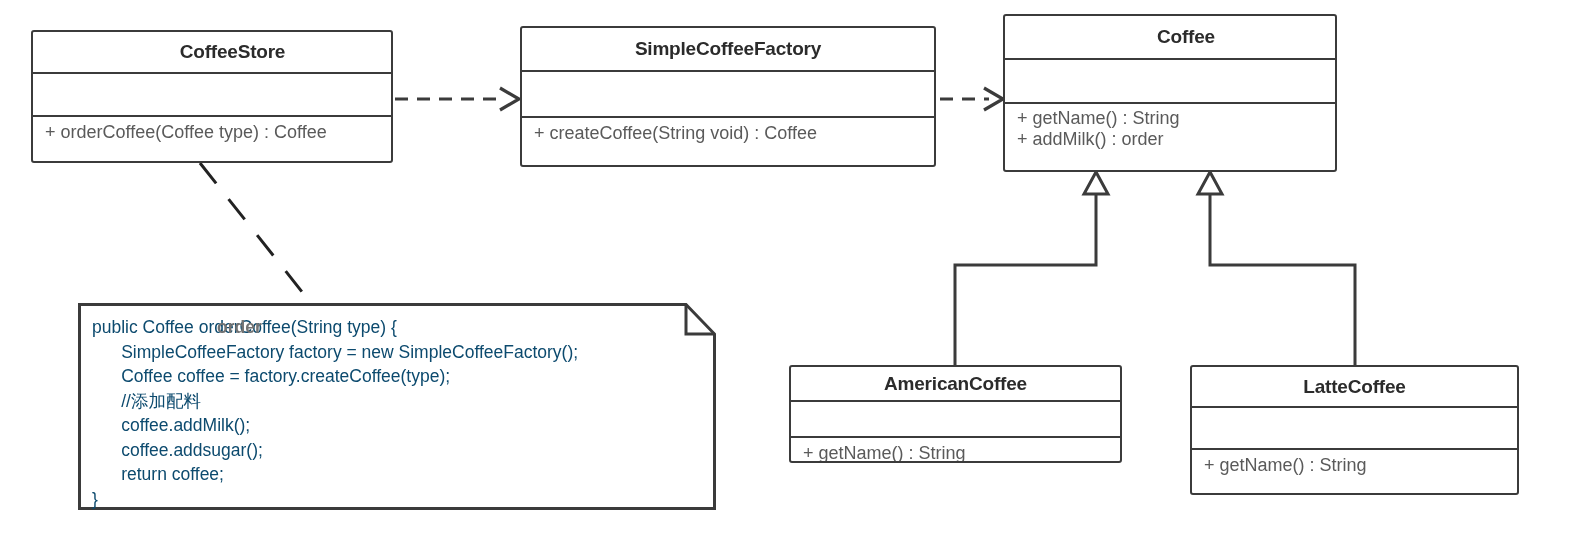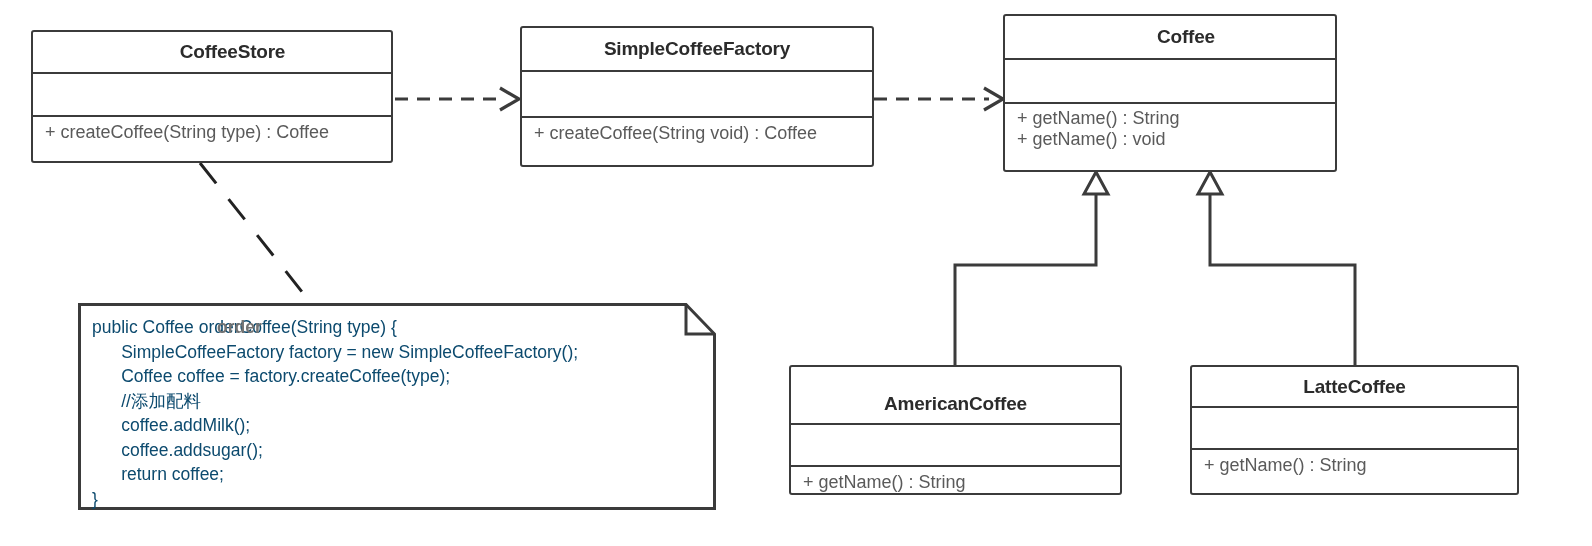--- a/index.html
+++ b/index.html
@@ -124,42 +124,42 @@
     <g>
       <path d="M 1355 365 L 1355 265 L 1210 265 L 1210 192" fill="none" stroke="#3b3b3b" stroke-width="3" stroke-linejoin="miter"></path>
       <path d="M 1210 172 L 1198 194 L 1222 194 Z" fill="#ffffff" stroke="#3b3b3b" stroke-width="3" stroke-linejoin="miter"></path>
     </g>
   </svg>
 
   <div class="uml-class" style="left:31px; top:30px; width:362px; height:133px;">
     <div class="uml-name" style="height:42px;padding-left:41px;">CoffeeStore</div>
     <div class="uml-attrs" style="height:43px;"></div>
     <div class="uml-ops">
-      <div class="op-line">+ createCoffee(String type) : Coffee</div>
+      <div class="op-line">+ orderCoffee(Coffee type) : Coffee</div>
     </div>
   </div>
 
-  <div class="uml-class" style="left:520px; top:26px; width:354px; height:141px;">
+  <div class="uml-class" style="left:520px; top:26px; width:416px; height:141px;">
     <div class="uml-name" style="height:44px;">SimpleCoffeeFactory</div>
     <div class="uml-attrs" style="height:46px;"></div>
     <div class="uml-ops">
       <div class="op-line">+ createCoffee(String void) : Coffee</div>
     </div>
   </div>
 
   <div class="uml-class" style="left:1003px; top:14px; width:334px; height:158px;">
     <div class="uml-name" style="height:44px;padding-left:32px;">Coffee</div>
     <div class="uml-attrs" style="height:44px;"></div>
     <div class="uml-ops" style="padding-top:4px;">
       <div class="op-line">+ getName() : String</div>
-      <div class="op-line">+ getName() : void</div>
+      <div class="op-line">+ addMilk() : order</div>
     </div>
   </div>
 
-  <div class="uml-class" style="left:789px; top:365px; width:333px; height:130px;justify-content:flex-end;">
+  <div class="uml-class" style="left:789px; top:365px; width:333px; height:98px;justify-content:flex-end;">
     <div class="uml-name" style="height:41px;">AmericanCoffee</div>
     <div class="uml-attrs" style="height:42px;"></div>
     <div class="uml-ops">
       <div class="op-line">+ getName() : String</div>
     </div>
   </div>
 
   <div class="uml-class" style="left:1190px; top:365px; width:329px; height:130px;">
     <div class="uml-name" style="height:41px;">LatteCoffee</div>
     <div class="uml-attrs" style="height:42px;"></div>

